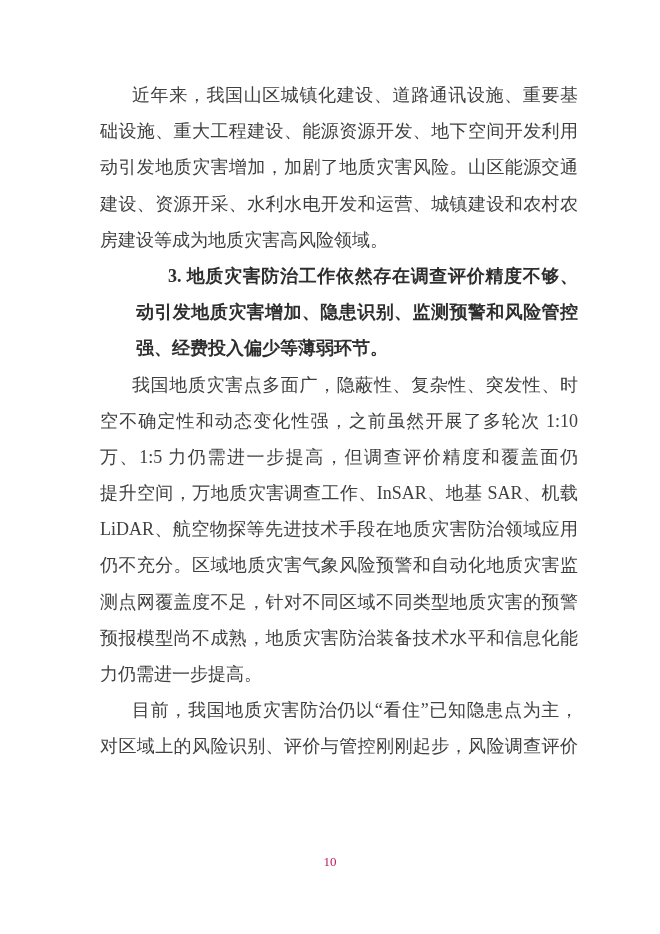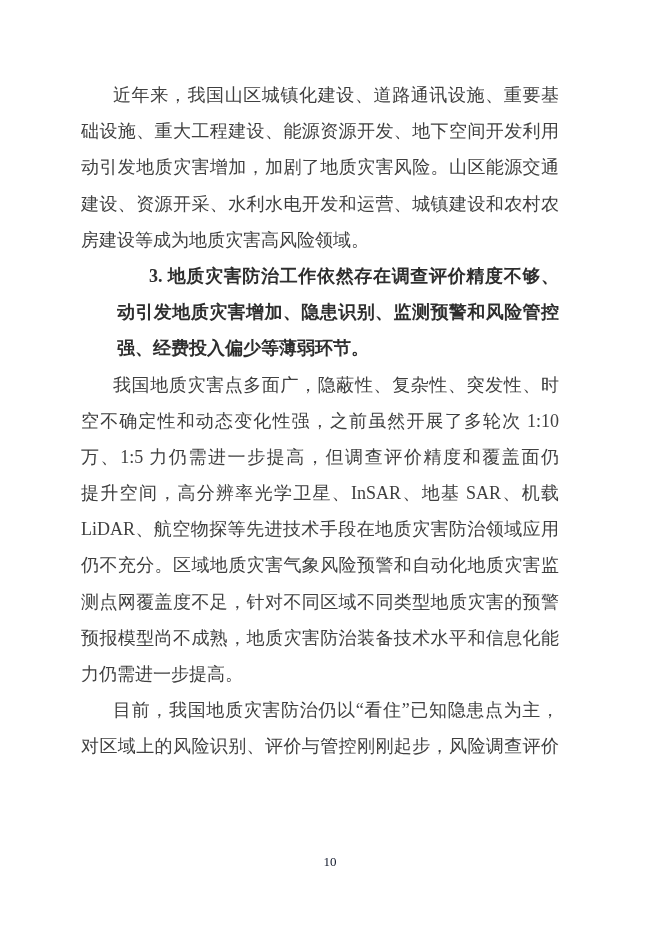--- a/index.html
+++ b/index.html
@@ -7,21 +7,21 @@
   .page {
     position: relative;
     width: 660px;
     height: 934px;
     background: #ffffff;
     overflow: hidden;
     font-family: "Liberation Serif", "DejaVu Serif", serif;
   }
   .textblock {
     position: absolute;
-    left: 81px;
+    left: 100px;
     top: 77px;
     width: 478px;
   }
   .line {
     font-size: 18px;
     line-height: 36.2px;
     height: 36.2px;
     color: #404040;
     white-space: normal;
     overflow: hidden;
@@ -39,21 +39,21 @@
     margin-left: 36px;
   }
   .pagenum {
     position: absolute;
     top: 852px;
     left: 0;
     width: 660px;
     text-align: center;
     font-size: 13px;
     line-height: 20px;
-    color: #0f172a;
+    color: #be185d;
   }
 </style>
 </head>
 <body>
 
 <div class="page">
   <main class="textblock" id="textblock">
       <div class="para body">
         <div class="line j ind">近年来，我国山区城镇化建设、道路通讯设施、重要基</div>
         <div class="line j">础设施、重大工程建设、能源资源开发、地下空间开发利用</div>
@@ -63,21 +63,21 @@
       </div>
       <div class="para bold">
         <div class="line j ind">3. 地质灾害防治工作依然存在调查评价精度不够、先进</div>
         <div class="line j">动引发地质灾害增加、隐患识别、监测预警和风险管控能力不</div>
         <div class="line">强、经费投入偏少等薄弱环节。</div>
       </div>
       <div class="para body">
         <div class="line j ind">我国地质灾害点多面广，隐蔽性、复杂性、突发性、时</div>
         <div class="line j">空不确定性和动态变化性强，之前虽然开展了多轮次 1:10</div>
         <div class="line j">万、1:5 力仍需进一步提高，但调查评价精度和覆盖面仍</div>
-        <div class="line j">提升空间，高分辨率光学卫星、InSAR、地基 SAR、机载</div>
+        <div class="line j">提升空间，万地质灾害调查工作、InSAR、地基 SAR、机载</div>
         <div class="line j">LiDAR、航空物探等先进技术手段在地质灾害防治领域应用</div>
         <div class="line j">仍不充分。区域地质灾害气象风险预警和自动化地质灾害监</div>
         <div class="line j">测点网覆盖度不足，针对不同区域不同类型地质灾害的预警</div>
         <div class="line j">预报模型尚不成熟，地质灾害防治装备技术水平和信息化能</div>
         <div class="line">力仍需进一步提高。</div>
       </div>
       <div class="para body">
         <div class="line j ind">目前，我国地质灾害防治仍以“看住”已知隐患点为主，</div>
         <div class="line j">对区域上的风险识别、评价与管控刚刚起步，风险调查评价</div>
       </div>

